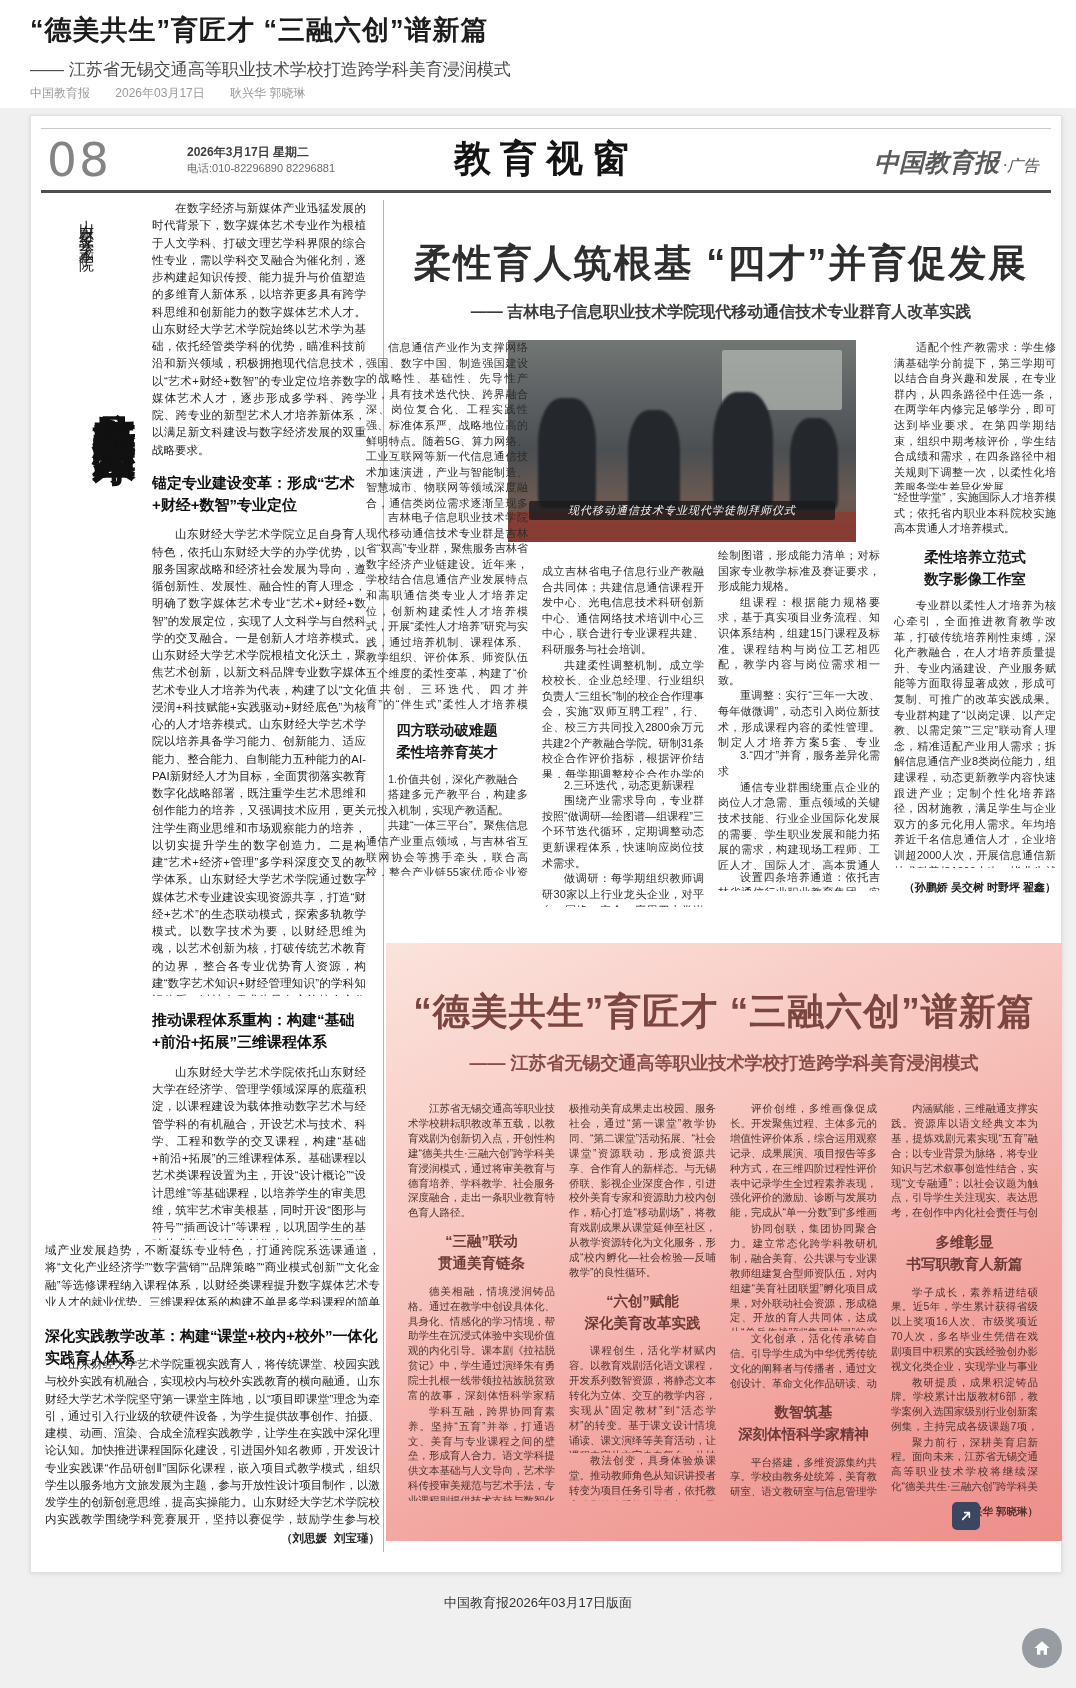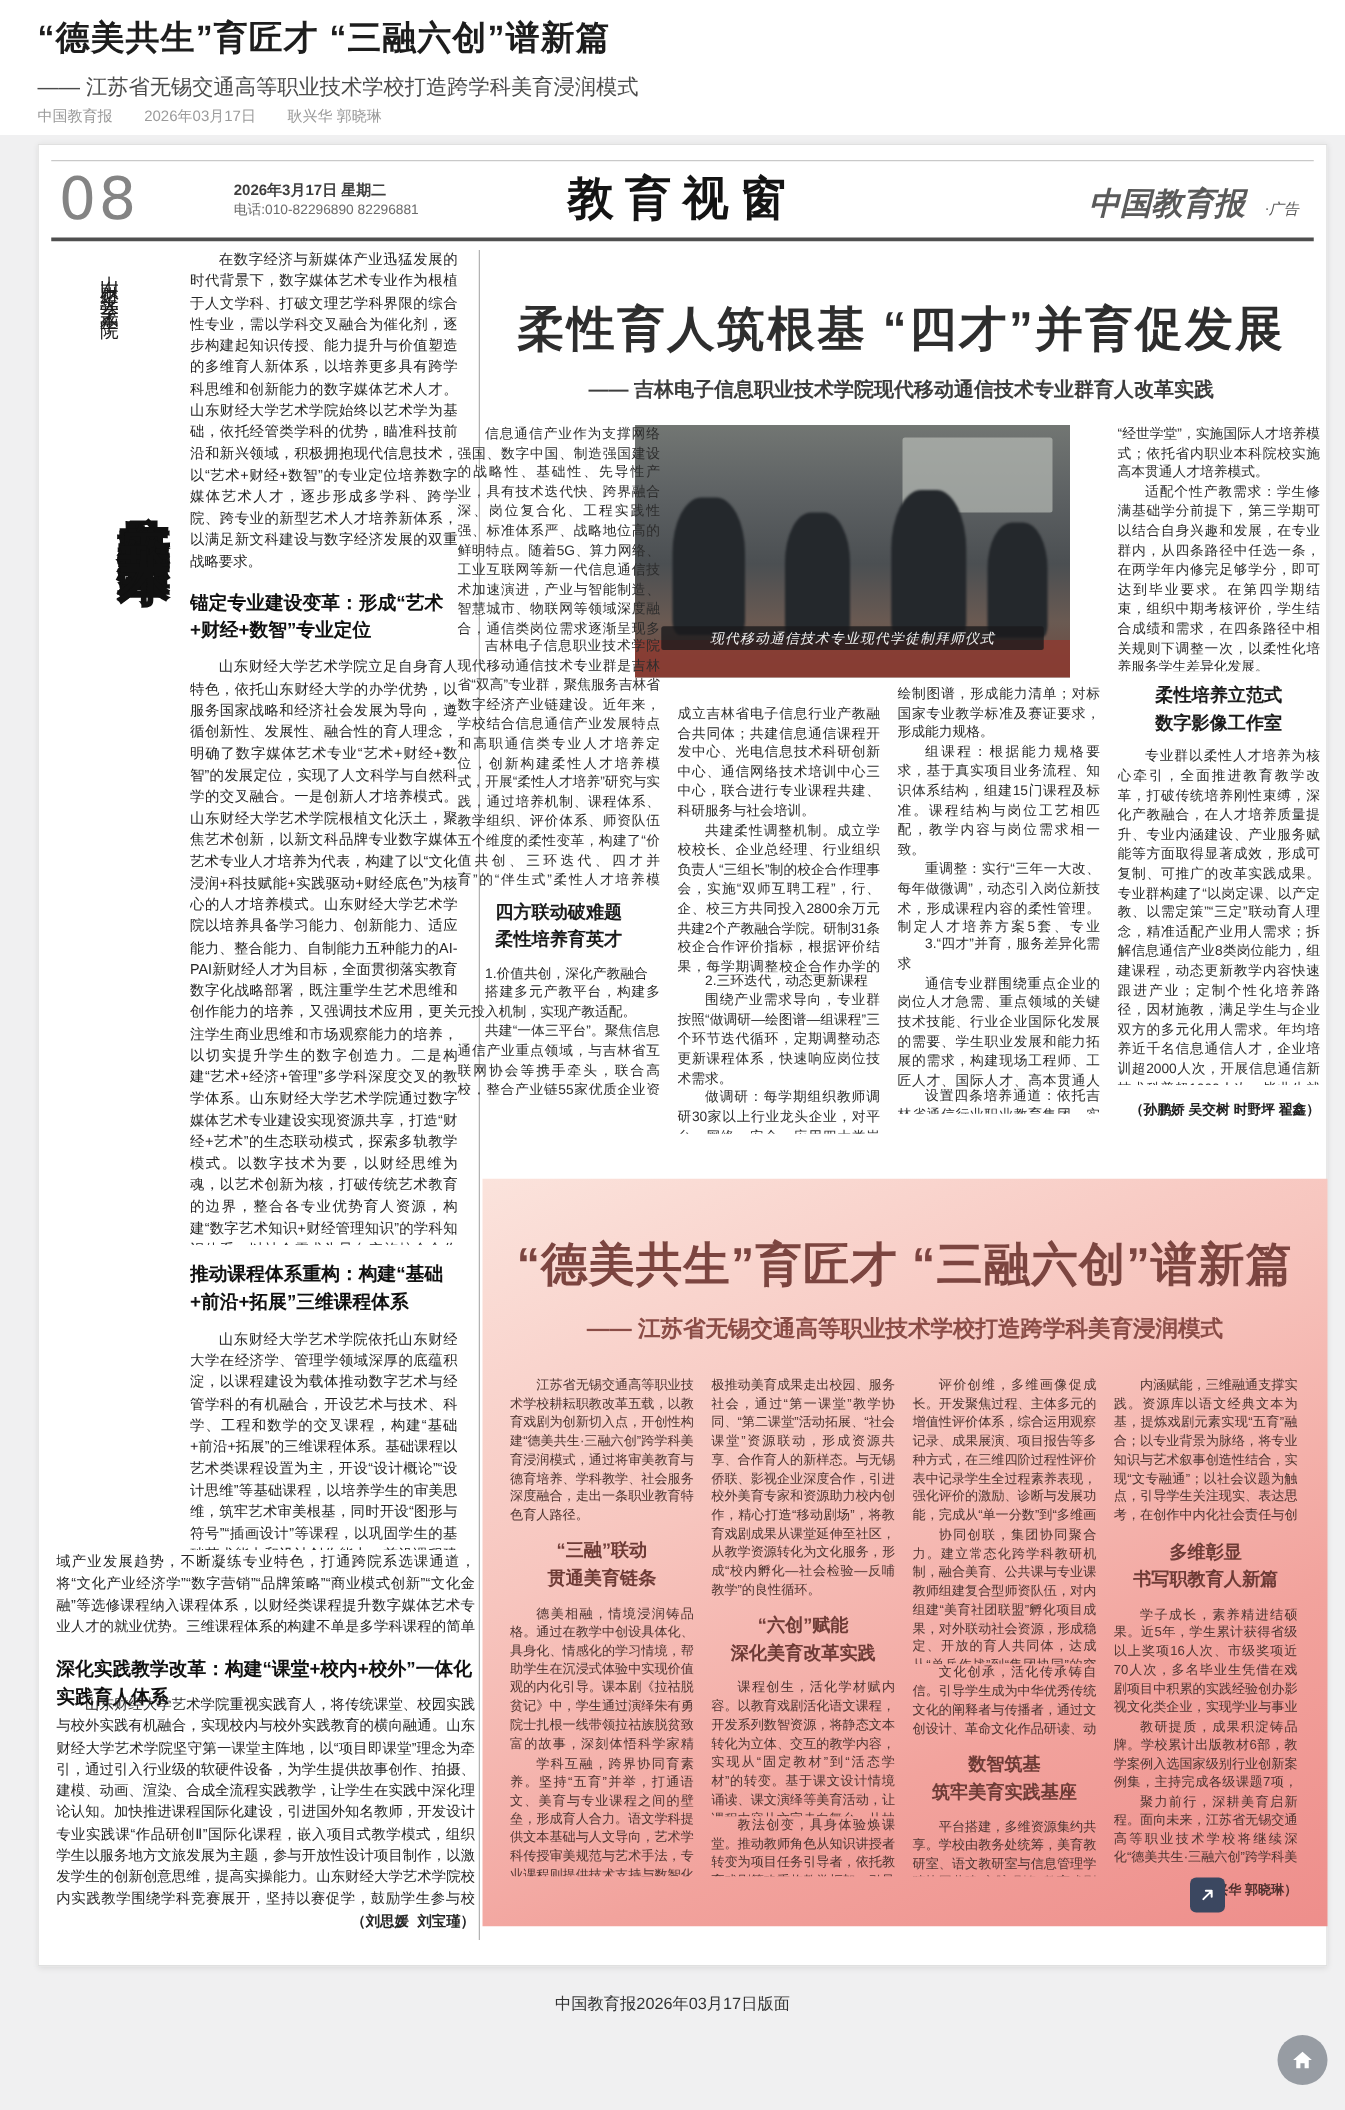--- a/index.html
+++ b/index.html
@@ -18,21 +18,21 @@
   .pagenum{position:absolute;left:16px;top:16px;font-size:47px;color:#848484;letter-spacing:2px;font-family:"DejaVu Sans",sans-serif;}
   .dateblock{position:absolute;left:156px;top:28px;line-height:1.45;}
   .dateblock .d1{font-size:12px;font-weight:bold;color:#3f3f3f;}
   .dateblock .d2{font-size:11px;color:#6b6b6b;}
   .secttitle{position:absolute;left:50%;transform:translateX(-50%);top:18px;
              font-family:"Liberation Serif","DejaVu Serif",serif;font-size:37px;font-weight:bold;
              color:#141414;letter-spacing:9px;}
   .mast{position:absolute;right:22px;top:30px;font-family:"Liberation Serif","DejaVu Serif",serif;
         font-style:italic;color:#5a5a5a;}
   .mast .cn{font-size:25px;font-weight:bold;}
-  .mast .ad{font-size:12px;margin-left:16px;}
+  .mast .ad{font-size:16px;margin-left:4px;}
   .thickrule{position:absolute;left:10px;right:10px;top:74px;height:3px;background:#4f4f4f;}
   .vdiv{position:absolute;left:352px;top:84px;width:1px;height:1352px;background:#b3b3b3;}
   
   p.t{margin:0;text-indent:2em;text-align:justify;}
   .clip{overflow:hidden;}  .c60{max-height:60px;overflow:hidden;}
   .c90{max-height:90px;overflow:hidden;}  .c110{max-height:110px;overflow:hidden;}
   .c120{max-height:120px;overflow:hidden;}.c150{max-height:150px;overflow:hidden;}
   .c170{max-height:170px;overflow:hidden;}.c200{max-height:200px;overflow:hidden;}
   .c245{max-height:245px;overflow:hidden;}.c270{max-height:270px;overflow:hidden;}
   .c470{max-height:470px;overflow:hidden;}
@@ -184,22 +184,22 @@
       <div class="ma-col ma-c3 clip">
         <p class="t" style="text-indent:0">绘制图谱，形成能力清单；对标国家专业教学标准及赛证要求，形成能力规格。</p>
         <p class="t">组课程：根据能力规格要求，基于真实项目业务流程、知识体系结构，组建15门课程及标准。课程结构与岗位工艺相匹配，教学内容与岗位需求相一致。</p>
         <p class="t c60">重调整：实行“三年一大改、每年做微调”，动态引入岗位新技术，形成课程内容的柔性管理。制定人才培养方案5套、专业（群）课程标准50余个。</p>
         <p class="t blead">3.“四才”并育，服务差异化需求</p>
         <p class="t c90">通信专业群围绕重点企业的岗位人才急需、重点领域的关键技术技能、行业企业国际化发展的需要、学生职业发展和能力拓展的需求，构建现场工程师、工匠人才、国际人才、高本贯通人才“四才”并育的育人模式。</p>
         <p class="t">设置四条培养通道：依托吉林省通信行业职业教育集团，实施现场工程师人才培养模式；依托吉林省电子信息行业产教融合共同体，实施工匠人才培养模式；依托国家教育部门中外合作交流项目中泰</p>
       </div>
 
       <div class="ma-col ma-c4 clip">
+        <p class="t c150">适配个性产教需求：学生修满基础学分前提下，第三学期可以结合自身兴趣和发展，在专业群内，从四条路径中任选一条，在两学年内修完足够学分，即可达到毕业要求。在第四学期结束，组织中期考核评价，学生结合成绩和需求，在四条路径中相关规则下调整一次，以柔性化培养服务学生差异化发展。</p>
         <p class="t" style="text-indent:0">“经世学堂”，实施国际人才培养模式；依托省内职业本科院校实施高本贯通人才培养模式。</p>
-        <p class="t c150">适配个性产教需求：学生修满基础学分前提下，第三学期可以结合自身兴趣和发展，在专业群内，从四条路径中任选一条，在两学年内修完足够学分，即可达到毕业要求。在第四学期结束，组织中期考核评价，学生结合成绩和需求，在四条路径中相关规则下调整一次，以柔性化培养服务学生差异化发展。</p>
         <div class="bh2">柔性培养立范式
 数字影像工作室</div>
         <p class="t c270">专业群以柔性人才培养为核心牵引，全面推进教育教学改革，打破传统培养刚性束缚，深化产教融合，在人才培养质量提升、专业内涵建设、产业服务赋能等方面取得显著成效，形成可复制、可推广的改革实践成果。专业群构建了“以岗定课、以产定教、以需定策”“三定”联动育人理念，精准适配产业用人需求；拆解信息通信产业8类岗位能力，组建课程，动态更新教学内容快速跟进产业；定制个性化培养路径，因材施教，满足学生与企业双方的多元化用人需求。年均培养近千名信息通信人才，企业培训超2000人次，开展信息通信新技术科普超1000人次。毕业生就业率稳步提升，专业对口率超90%，学生技能证书获取率92%以上，获国家、省级技能大赛奖项60余项。专业群骨干专业——现代移动通信技术专业获评国家骨干专业。柔性人才培养改革模式被全国20余所同类院校借鉴，进行相关经验分享10余场，为助力信息通信产业快速发展作出应有贡献。</p>
       </div>
       <div class="ma-byline">（孙鹏娇 吴交树 时野坪 翟鑫）</div>
     </section>
 
     <section class="pink">
       <div class="pk-head">“德美共生”育匠才 “三融六创”谱新篇</div>
       <div class="pk-sub">—— 江苏省无锡交通高等职业技术学校打造跨学科美育浸润模式</div>
@@ -219,21 +219,21 @@
         <p class="t c110">课程创生，活化学材赋内容。以教育戏剧活化语文课程，开发系列数智资源，将静态文本转化为立体、交互的教学内容，实现从“固定教材”到“活态学材”的转变。基于课文设计情境诵读、课文演绎等美育活动，让课程内容从文字走向舞台，从抽象走向具象，激发学生学习兴趣。</p>
         <p class="t">教法创变，具身体验焕课堂。推动教师角色从知识讲授者转变为项目任务引导者，依托教育戏剧策略重构教学框架，引导学生在戏剧项目中完成语言训练、思维发展与审美提升，通过身体参与和情感投入深化对学科内涵的理解，推动教学从“离身讲授”到“具身体验”的转型。</p>
 
       </div>
 
       <div class="pk-col pk-3">
         <p class="t c120">评价创维，多维画像促成长。开发聚焦过程、主体多元的增值性评价体系，综合运用观察记录、成果展演、项目报告等多种方式，在三维四阶过程性评价表中记录学生全过程素养表现，强化评价的激励、诊断与发展功能，完成从“单一分数”到“多维画像”的升级。</p>
         <p class="t c110">协同创联，集团协同聚合力。建立常态化跨学科教研机制，融合美育、公共课与专业课教师组建复合型师资队伍，对内组建“美育社团联盟”孵化项目成果，对外联动社会资源，形成稳定、开放的育人共同体，达成从“单兵作战”到“集团协同”的突破。</p>
         <p class="t c60">文化创承，活化传承铸自信。引导学生成为中华优秀传统文化的阐释者与传播者，通过文创设计、革命文化作品研读、动漫改编等活动，深化文化认同，坚定文化自信，实现从“文化学习”到“文化再生产”的升华。</p>
         <div class="ph-h">数智筑基
-筑牢美育实践基座</div>
+深刻体悟科学家精神</div>
         <p class="t">平台搭建，多维资源集约共享。学校由教务处统筹，美育教研室、语文教研室与信息管理学院协同共建“文脉·剧象”教育戏剧数智资源库，依托学习通平台为师生提供个性化学习支持。资源库持续迭代更新，包括文图、音视频、文创设计等多元形态，涵盖剧本、分镜头脚本、场景设计等丰富戏剧素材。每个专题下按</p>
       </div>
 
       <div class="pk-col pk-4">
         <p class="t c120">内涵赋能，三维融通支撑实践。资源库以语文经典文本为基，提炼戏剧元素实现“五育”融合；以专业背景为脉络，将专业知识与艺术叙事创造性结合，实现“文专融通”；以社会议题为触点，引导学生关注现实、表达思考，在创作中内化社会责任与创新精神。目前，资源库已集成多模态教学资源311个，并系统汇编《教育戏剧策略应用案例集》，为教学模式推广提供了扎实的资源支撑。</p>
         <div class="ph-h">多维彰显
 书写职教育人新篇</div>
         <p class="t c90">学子成长，素养精进结硕果。近5年，学生累计获得省级以上奖项16人次、市级奖项近70人次，多名毕业生凭借在戏剧项目中积累的实践经验创办影视文化类企业，实现学业与事业的跨越式发展。</p>
         <p class="t c60">教研提质，成果积淀铸品牌。学校累计出版教材6部，教学案例入选国家级别行业创新案例集，主持完成各级课题7项，发表相关论文29篇；教师团队在省市教学竞赛中获奖32项，18人次获评省市各类荣誉，形成了可复制、可推广的教学资源体系与实践经验。</p>
         <p class="t c60">聚力前行，深耕美育启新程。面向未来，江苏省无锡交通高等职业技术学校将继续深化“德美共生·三融六创”跨学科美育浸润模式，通过强化价值引领、深化学科融合、拓展校社协同等多举措，致力于培养更多高</p>

